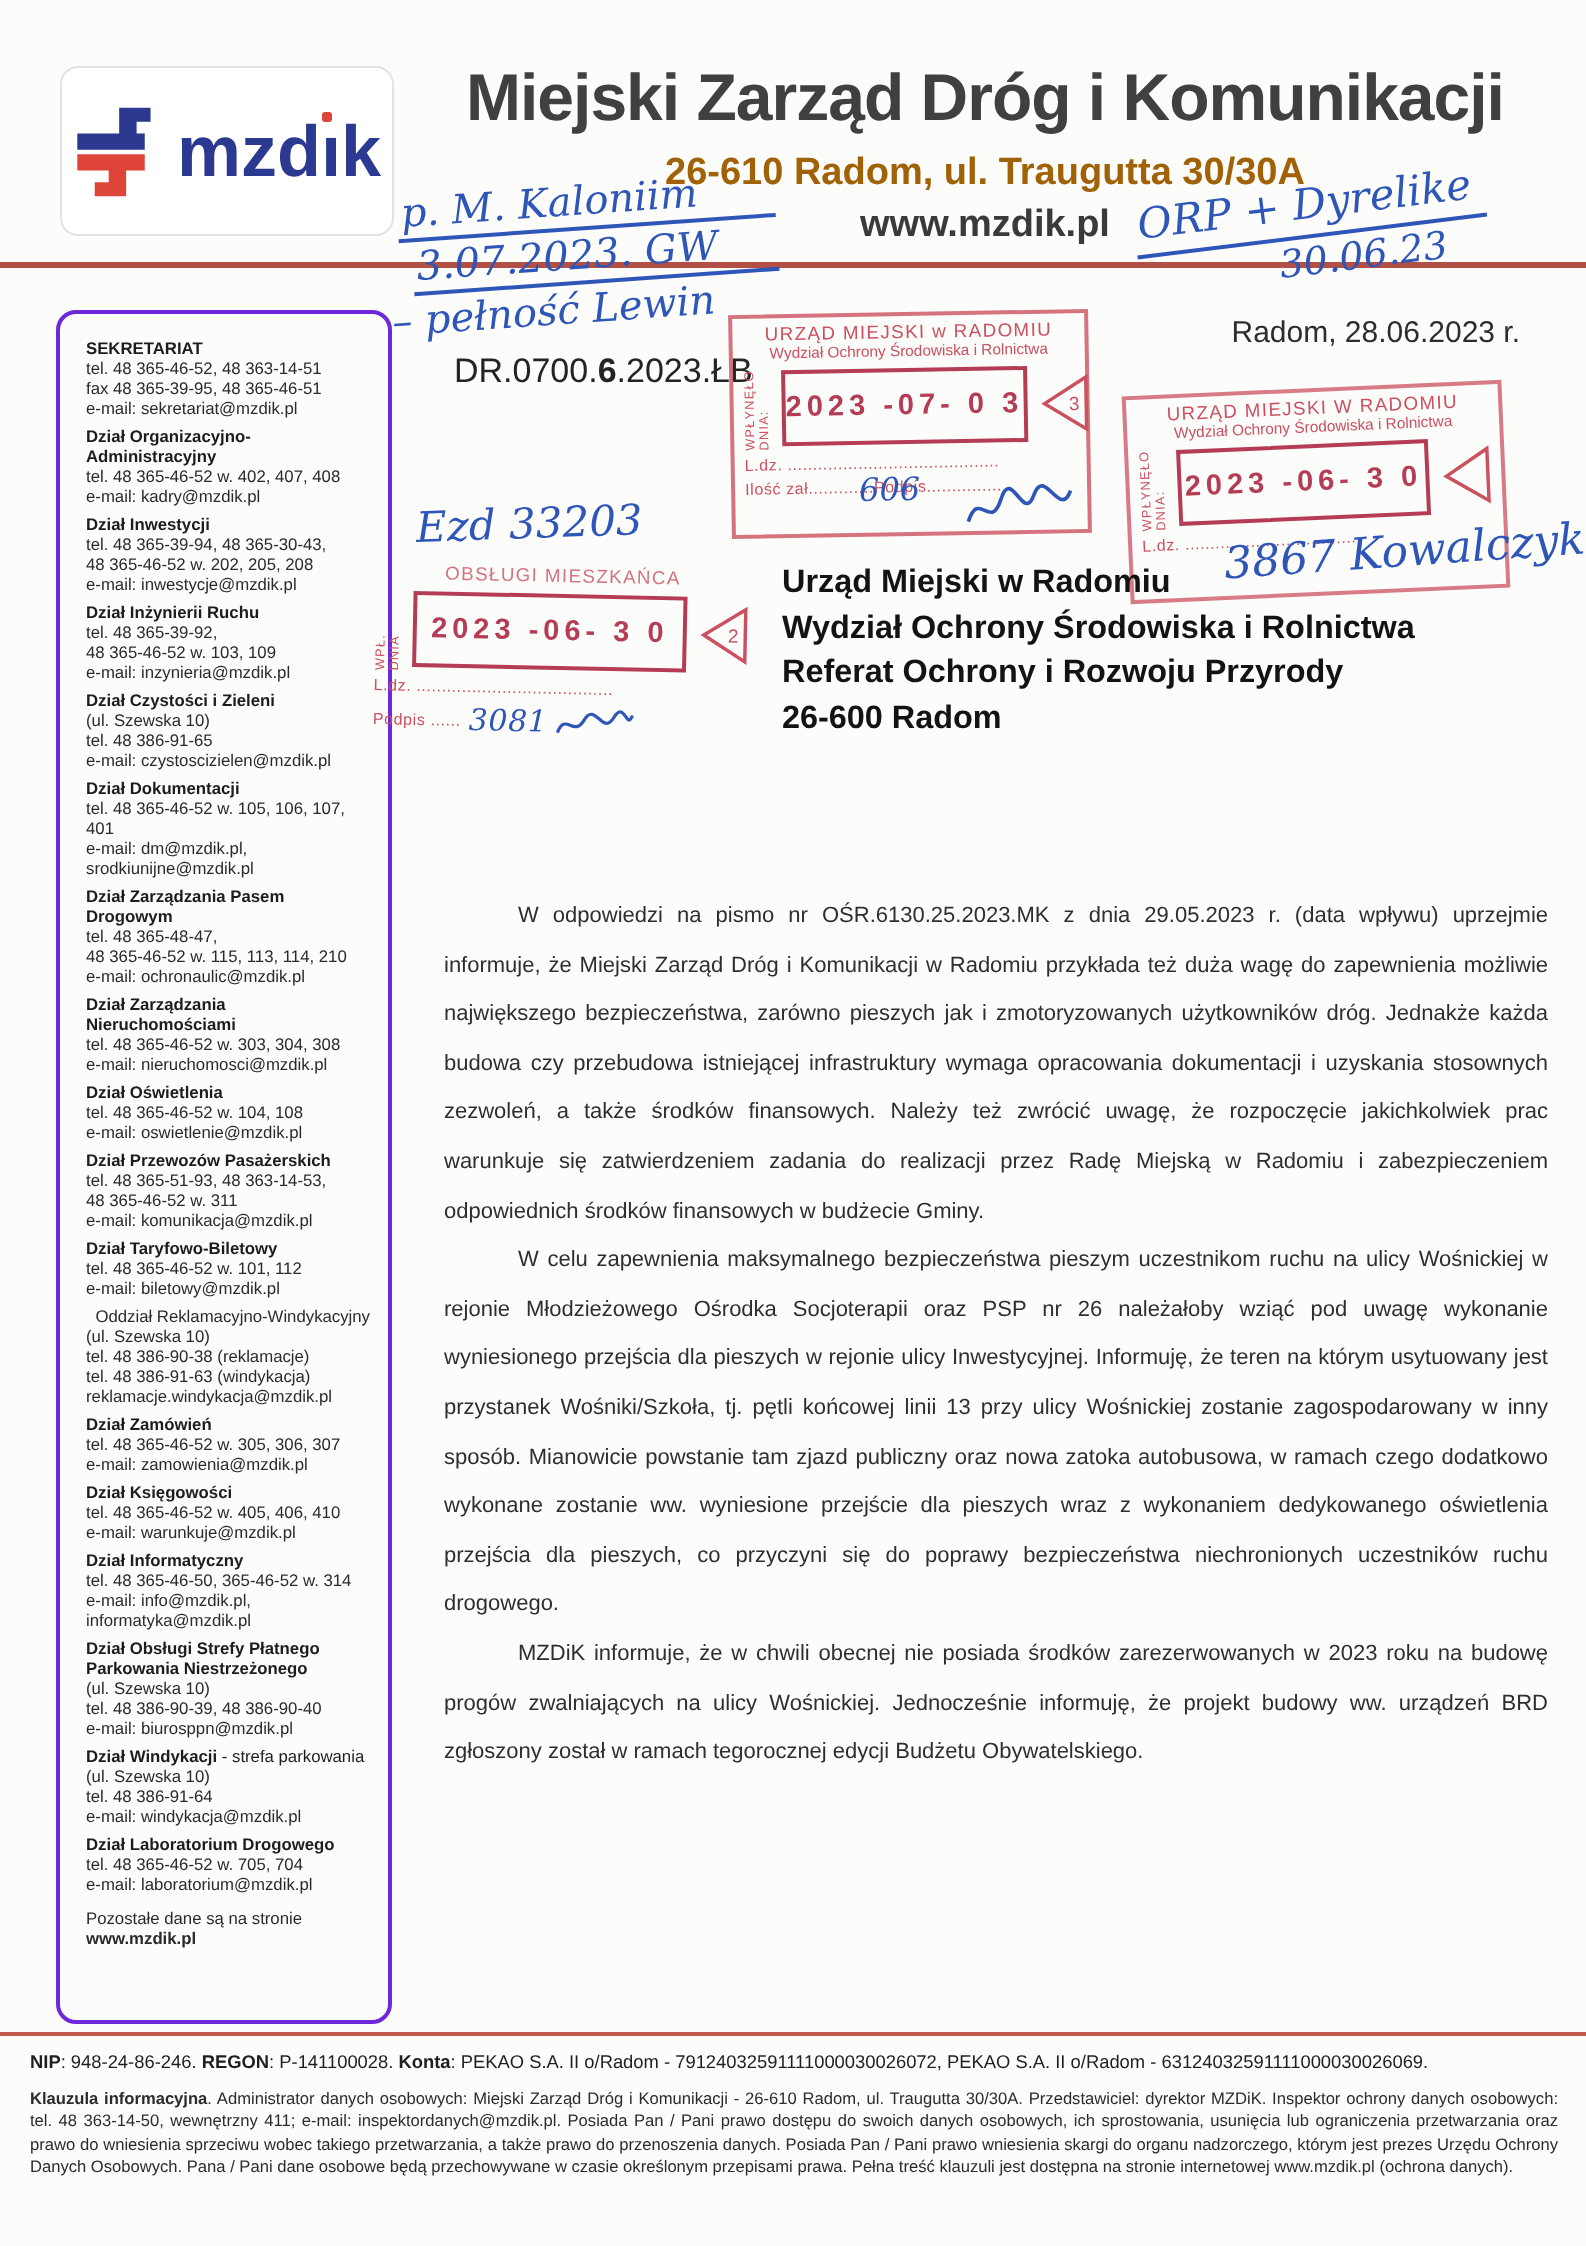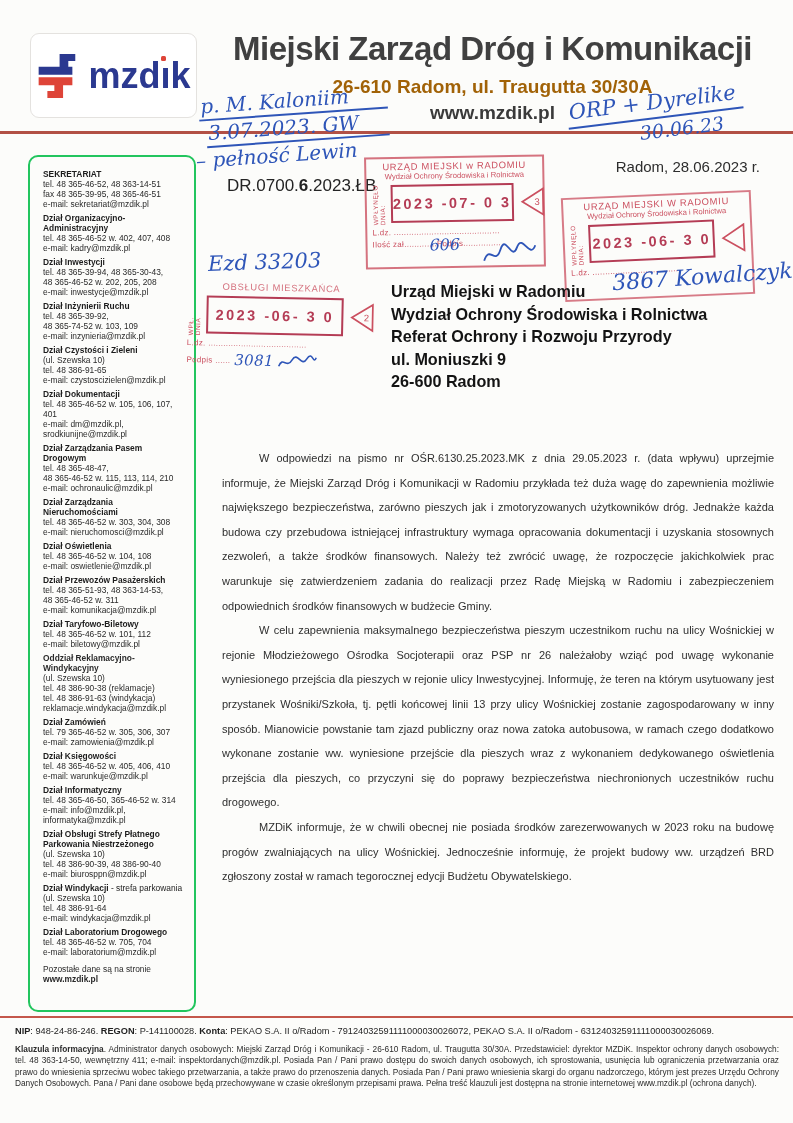--- a/index.html
+++ b/index.html
@@ -29,24 +29,24 @@
   .hw-topleft div:nth-of-type(2){border-bottom:2px solid #2e55b8;margin-left:6px;padding:0 30px 1px 2px;width:max-content;}
   .hw-topleft div:nth-of-type(3){margin-left:-6px;}
   .hw-topright{position:absolute;left:568px;top:90px;transform:rotate(-7deg);font-size:21px;line-height:25px;}
   .hw-topright div:nth-of-type(1){border-bottom:2.5px solid #2e55b8;padding:0 6px 2px 2px;}
   .hw-topright div:nth-of-type(2){margin-left:70px;font-size:19px;}
   .hw-ezd{position:absolute;left:208px;top:250px;font-size:21px;transform:rotate(-2deg);}
   .hw-3867{position:absolute;left:612px;top:264px;font-size:22px;transform:rotate(-4deg);z-index:6;}
 
   
   .sidebar{position:absolute;left:28px;top:155px;width:168px;height:857px;box-sizing:border-box;
-           border:2px solid #22c55e;border-radius:10px;padding:12px 9px 8px 13px;overflow:hidden;}
+           border:2px solid #6d28d9;border-radius:10px;padding:12px 9px 8px 13px;overflow:hidden;}
   .sb-section{margin-bottom:4px;}
   .sb-name{font-size:8.4px;line-height:10px;font-weight:bold;color:#1c1c1c;}
-  .sb-name.plain{font-weight:bold;color:#2a2a2a;}
+  .sb-name.plain{font-weight:normal;color:#2a2a2a;text-align:right;}
   .sb-name-suffix{font-weight:normal;}
   .sb-line{font-size:8.4px;line-height:10px;color:#2a2a2a;}
   .sb-footer{margin-top:7px;font-size:8.4px;line-height:10px;color:#2a2a2a;}
 
   
   .date-line{position:absolute;left:540px;top:158px;width:220px;text-align:right;font-size:15px;color:#2d2d2d;}
   .ref-line{position:absolute;left:227px;top:176px;font-size:17px;color:#242424;text-align:center;}
   .recipient{position:absolute;left:391px;top:280px;z-index:5;}
   .rcp-line{font-size:16.2px;font-weight:bold;line-height:22.6px;color:#131313;}
 
@@ -146,21 +146,21 @@
             <div class="sb-line">e-mail: inwestycje@mzdik.pl</div>
           </div>
         </div>
 
 
         <div class="sb-section">
           <div class="sb-name"><span>Dział Inżynierii Ruchu</span><span class="sb-name-suffix"></span></div>
           <div>
 
           <div class="sb-line">tel. 48 365-39-92,</div>
-            <div class="sb-line">48 365-74-52 w. 103, 109</div>
+            <div class="sb-line">48 365-46-52 w. 103, 109</div>
             <div class="sb-line">e-mail: inzynieria@mzdik.pl</div>
           </div>
         </div>
 
         <div class="sb-section">
           <div class="sb-name"><span>Dział Czystości i Zieleni</span><span class="sb-name-suffix"></span></div>
           <div>
 
           <div class="sb-line">(ul. Szewska 10)</div>
             <div class="sb-line">tel. 48 386-91-65</div>
@@ -233,21 +233,21 @@
             <div class="sb-line">tel. 48 386-90-38 (reklamacje)</div>
             <div class="sb-line">tel. 48 386-91-63 (windykacja)</div>
             <div class="sb-line">reklamacje.windykacja@mzdik.pl</div>
           </div>
         </div>
 
         <div class="sb-section">
           <div class="sb-name"><span>Dział Zamówień</span><span class="sb-name-suffix"></span></div>
           <div>
 
-          <div class="sb-line">tel. 79 365-46-52 w. 305, 306, 307</div>
+          <div class="sb-line">tel. 48 365-46-52 w. 305, 306, 307</div>
             <div class="sb-line">e-mail: zamowienia@mzdik.pl</div>
           </div>
         </div>
 
         <div class="sb-section">
           <div class="sb-name"><span>Dział Księgowości</span><span class="sb-name-suffix"></span></div>
           <div>
 
           <div class="sb-line">tel. 48 365-46-52 w. 405, 406, 410</div>
             <div class="sb-line">e-mail: warunkuje@mzdik.pl</div>
@@ -365,21 +365,20 @@
         <path d="M2 20 C8 4 14 24 22 10 S36 22 44 8 S54 18 58 6" stroke="#2e55b8" fill="none" stroke-width="2.4"></path>
       </svg>
     </div>
   </div>
 
   <div class="recipient">
 
   <div class="rcp-line">Urząd Miejski w Radomiu</div>
       <div class="rcp-line">Wydział Ochrony Środowiska i Rolnictwa</div>
       <div class="rcp-line">Referat Ochrony i Rozwoju Przyrody</div>
-      <div class="rcp-line">ul. Moniuszki 9</div>
       <div class="rcp-line">26-600 Radom</div>
     </div>
 
   <main class="body-text">
 
   <p class="para">W odpowiedzi na pismo nr OŚR.6130.25.2023.MK z dnia 29.05.2023 r. (data wpływu) uprzejmie informuje, że Miejski Zarząd Dróg i Komunikacji w Radomiu przykłada też duża wagę do zapewnienia możliwie największego bezpieczeństwa, zarówno pieszych jak i zmotoryzowanych użytkowników dróg. Jednakże każda budowa czy przebudowa istniejącej infrastruktury wymaga opracowania dokumentacji i uzyskania stosownych zezwoleń, a także środków finansowych. Należy też zwrócić uwagę, że rozpoczęcie jakichkolwiek prac warunkuje się zatwierdzeniem zadania do realizacji przez Radę Miejską w Radomiu i zabezpieczeniem odpowiednich środków finansowych w budżecie Gminy.</p>
       <p class="para">W celu zapewnienia maksymalnego bezpieczeństwa pieszym uczestnikom ruchu na ulicy Wośnickiej w rejonie Młodzieżowego Ośrodka Socjoterapii oraz PSP nr 26 należałoby wziąć pod uwagę wykonanie wyniesionego przejścia dla pieszych w rejonie ulicy Inwestycyjnej. Informuję, że teren na którym usytuowany jest przystanek Wośniki/Szkoła, tj. pętli końcowej linii 13 przy ulicy Wośnickiej zostanie zagospodarowany w inny sposób. Mianowicie powstanie tam zjazd publiczny oraz nowa zatoka autobusowa, w ramach czego dodatkowo wykonane zostanie ww. wyniesione przejście dla pieszych wraz z wykonaniem dedykowanego oświetlenia przejścia dla pieszych, co przyczyni się do poprawy bezpieczeństwa niechronionych uczestników ruchu drogowego.</p>
       <p class="para">MZDiK informuje, że w chwili obecnej nie posiada środków zarezerwowanych w 2023 roku na budowę progów zwalniających na ulicy Wośnickiej. Jednocześnie informuję, że projekt budowy ww. urządzeń BRD zgłoszony został w ramach tegorocznej edycji Budżetu Obywatelskiego.</p>
     </main>
 

